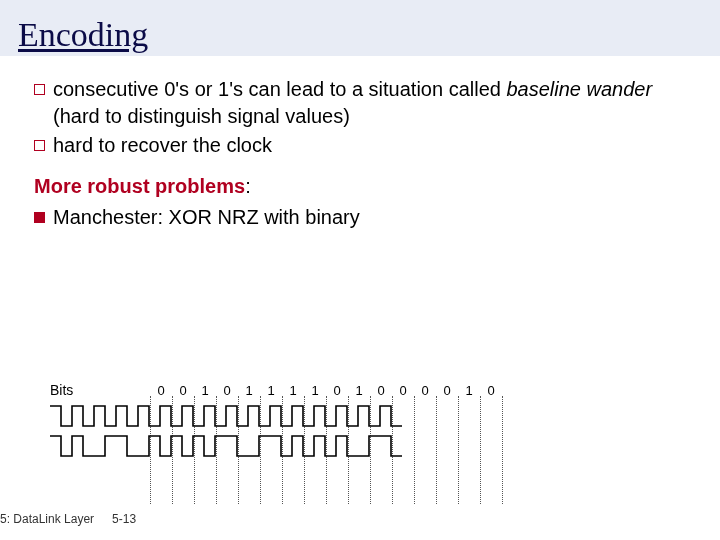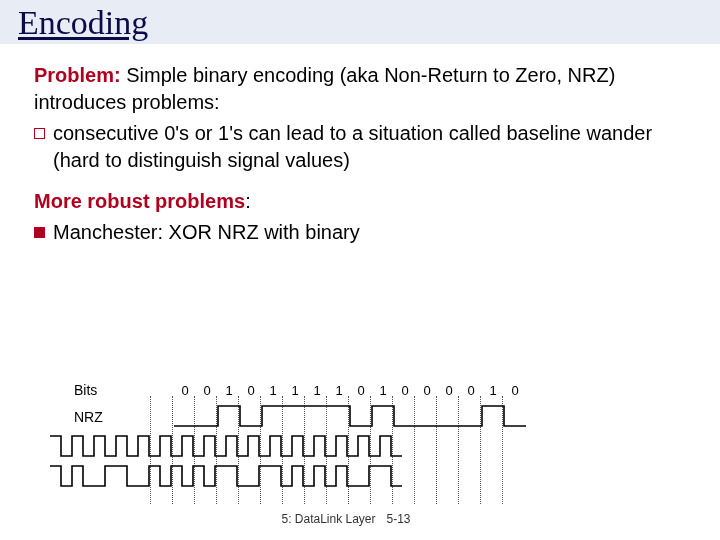--- a/index.html
+++ b/index.html
@@ -7,21 +7,21 @@
     width: 720px;
     height: 540px;
     background: #fff;
     font-family: "Comic Sans MS", "Segoe Script", cursive, sans-serif;
     color: #000;
     position: relative;
     overflow: hidden;
   }
   .title-bar {
     background: #e8ecf5;
-    padding: 4px 18px 2px;
+    padding: 16px 18px 2px;
   }
   .title {
     font-size: 34px;
     font-family: "Comic Sans MS", cursive;
     color: #0b0b47;
     text-decoration: underline;
     text-underline-offset: 3px;
   }
   .content {
     padding: 18px 28px 0 34px;
@@ -29,21 +29,21 @@
   .para {
     font-size: 20px;
     line-height: 1.35;
     margin-bottom: 4px;
   }
   .label-red {
     color: #b00020;
     font-weight: 600;
   }
   .bold { font-weight: 400; }
-  .italic { }
+  .italic { font-style: italic; }
   .bullet-line {
     display: flex;
     align-items: flex-start;
     font-size: 20px;
     line-height: 1.35;
     margin-top: 2px;
   }
   .bullet-sq {
     width: 11px;
     height: 11px;
@@ -62,21 +62,20 @@
   }
   .row {
     display: flex;
     align-items: center;
     height: 30px;
   }
   .row.bits { height: 24px; }
   .row .rlabel {
     width: 100px;
     font-size: 14px;
-    margin-left: 24px;
   }
   .bit-cell {
     width: 22px;
     text-align: center;
     font-size: 13px;
   }
   .wave-wrap {
     position: relative;
     height: 26px;
   }
@@ -89,45 +88,46 @@
   }
   .footer {
     position: absolute;
     bottom: 14px;
     left: 0;
     right: 0;
     font-family: Arial, Helvetica, sans-serif;
     font-size: 12px;
     color: #333;
     display: flex;
-    justify-content: center;
+    justify-content: flex-start;
     padding-right: 28px;
-    gap: 11px;
+    gap: 18px;
   }
 </style>
 </head>
 <body>
 
 <div class="title-bar">
   <div class="title">Encoding</div>
 </div>
 
 <div class="content">
 
-  <p class="para">
-    <span class="label-red">Problem:</span><span> Simple binary encoding (aka Non-Return to Zero, NRZ) introduces problems:</span>
-  </p>
 
   <div class="bullet-line">
     <span class="bullet-sq"></span>
     <span>
       <span>consecutive 0's or 1's can lead to a situation called </span><span class="italic">baseline wander</span><span> (hard to distinguish signal values)</span>
     </span>
   </div>
 
+  <div class="bullet-line">
+    <span class="bullet-sq"></span>
+    <span>hard to recover the clock</span>
+  </div>
 
   <p class="para blk2">
     <span class="label-red">More robust problems</span><span>:</span>
   </p>
 
   <div class="bullet-line">
     <span class="bullet-sq filled"></span>
     <span>
       <span class="bold">Manchester:</span><span> XOR  NRZ with binary</span>
     </span>
@@ -171,28 +171,20 @@
         <span class="bit-cell">1</span>
         <span class="bit-cell">0</span>
         <span class="bit-cell">0</span>
         <span class="bit-cell">0</span>
         <span class="bit-cell">0</span>
         <span class="bit-cell">1</span>
         <span class="bit-cell">0</span>
       </div>
   </div>
 
-  <div class="row">
-    <div class="rlabel">NRZ</div>
-    <div class="wave-wrap">
-        <svg id="wave-nrz" class="wave" width="354" height="26" viewBox="0 0 354 26">
-          <path d="M 0 22 L 22 22 L 44 22 L 44 2 L 66 2 L 66 22 L 88 22 L 88 2 L 110 2 L 132 2 L 154 2 L 176 2 L 176 22 L 198 22 L 198 2 L 220 2 L 220 22 L 242 22 L 264 22 L 286 22 L 308 22 L 308 2 L 330 2 L 330 22 L 352 22" fill="none" stroke="#000" stroke-width="1.6"></path>
-        </svg>
-      </div>
-  </div>
 
   <div class="row">
     <div class="wave-wrap">
         <svg id="wave-clock" class="wave" width="354" height="26" viewBox="0 0 354 26">
           <path d="M 0 2 L 11 2 L 11 22 L 22 22 L 22 2 L 33 2 L 33 22 L 44 22 L 44 2 L 55 2 L 55 22 L 66 22 L 66 2 L 77 2 L 77 22 L 88 22 L 88 2 L 99 2 L 99 22 L 110 22 L 110 2 L 121 2 L 121 22 L 132 22 L 132 2 L 143 2 L 143 22 L 154 22 L 154 2 L 165 2 L 165 22 L 176 22 L 176 2 L 187 2 L 187 22 L 198 22 L 198 2 L 209 2 L 209 22 L 220 22 L 220 2 L 231 2 L 231 22 L 242 22 L 242 2 L 253 2 L 253 22 L 264 22 L 264 2 L 275 2 L 275 22 L 286 22 L 286 2 L 297 2 L 297 22 L 308 22 L 308 2 L 319 2 L 319 22 L 330 22 L 330 2 L 341 2 L 341 22 L 352 22" fill="none" stroke="#000" stroke-width="1.6"></path>
         </svg>
       </div>
   </div>
 
   <div class="row">

